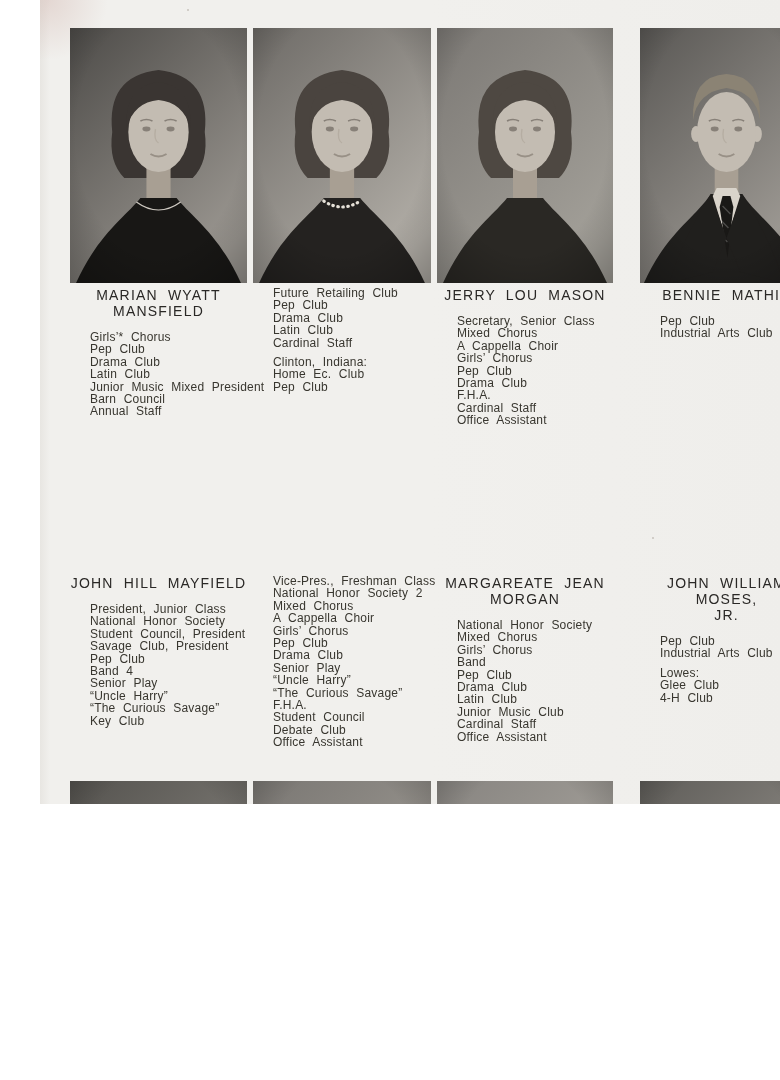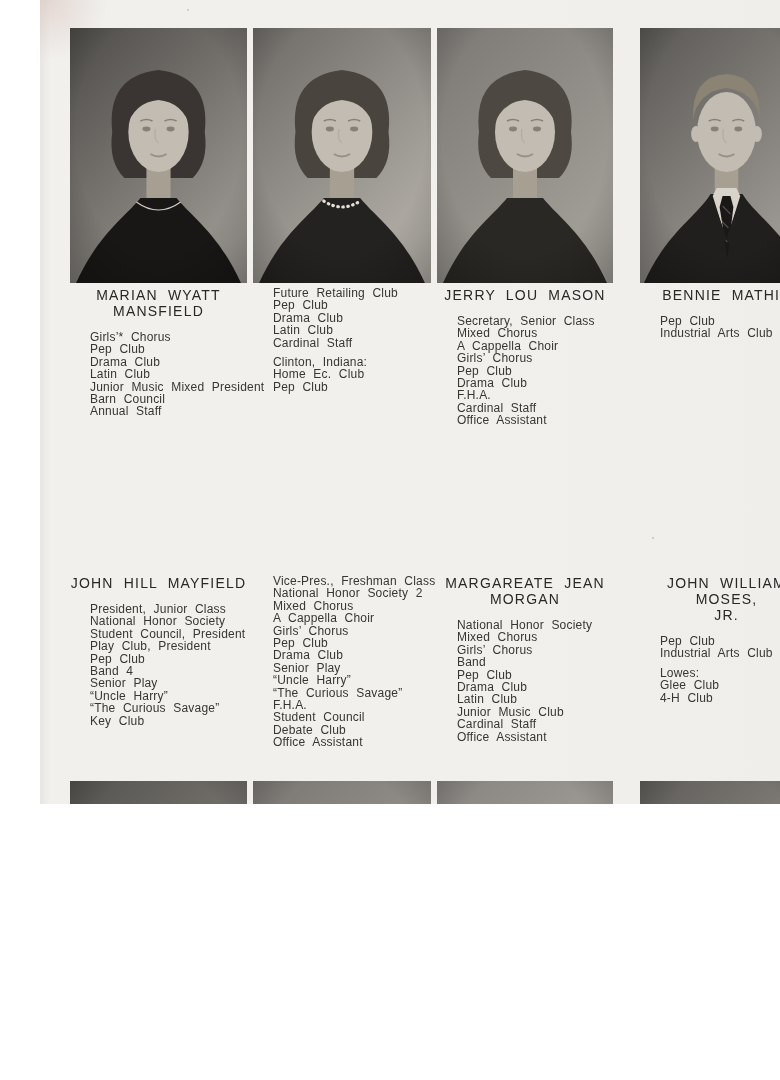--- a/index.html
+++ b/index.html
@@ -237,21 +237,21 @@
 
   <section class="bio rm c1">
     <h2 class="bio-name">
       <span class="nl">JOHN HILL MAYFIELD</span>
 
     </h2>
     <div class="acts">
         <div class="act-line">President, Junior Class</div>
         <div class="act-line">National Honor Society</div>
         <div class="act-line">Student Council, President</div>
-        <div class="act-line">Play Club, President</div>
+        <div class="act-line">Savage Club, President</div>
         <div class="act-line">Pep Club</div>
         <div class="act-line">Band 4</div>
         <div class="act-line">Senior Play</div>
         <div class="act-line">“Uncle Harry”</div>
         <div class="act-line">“The Curious Savage”</div>
         <div class="act-line">Key Club</div>
       </div>
   </section>
 
   <section class="bio rm c2">

